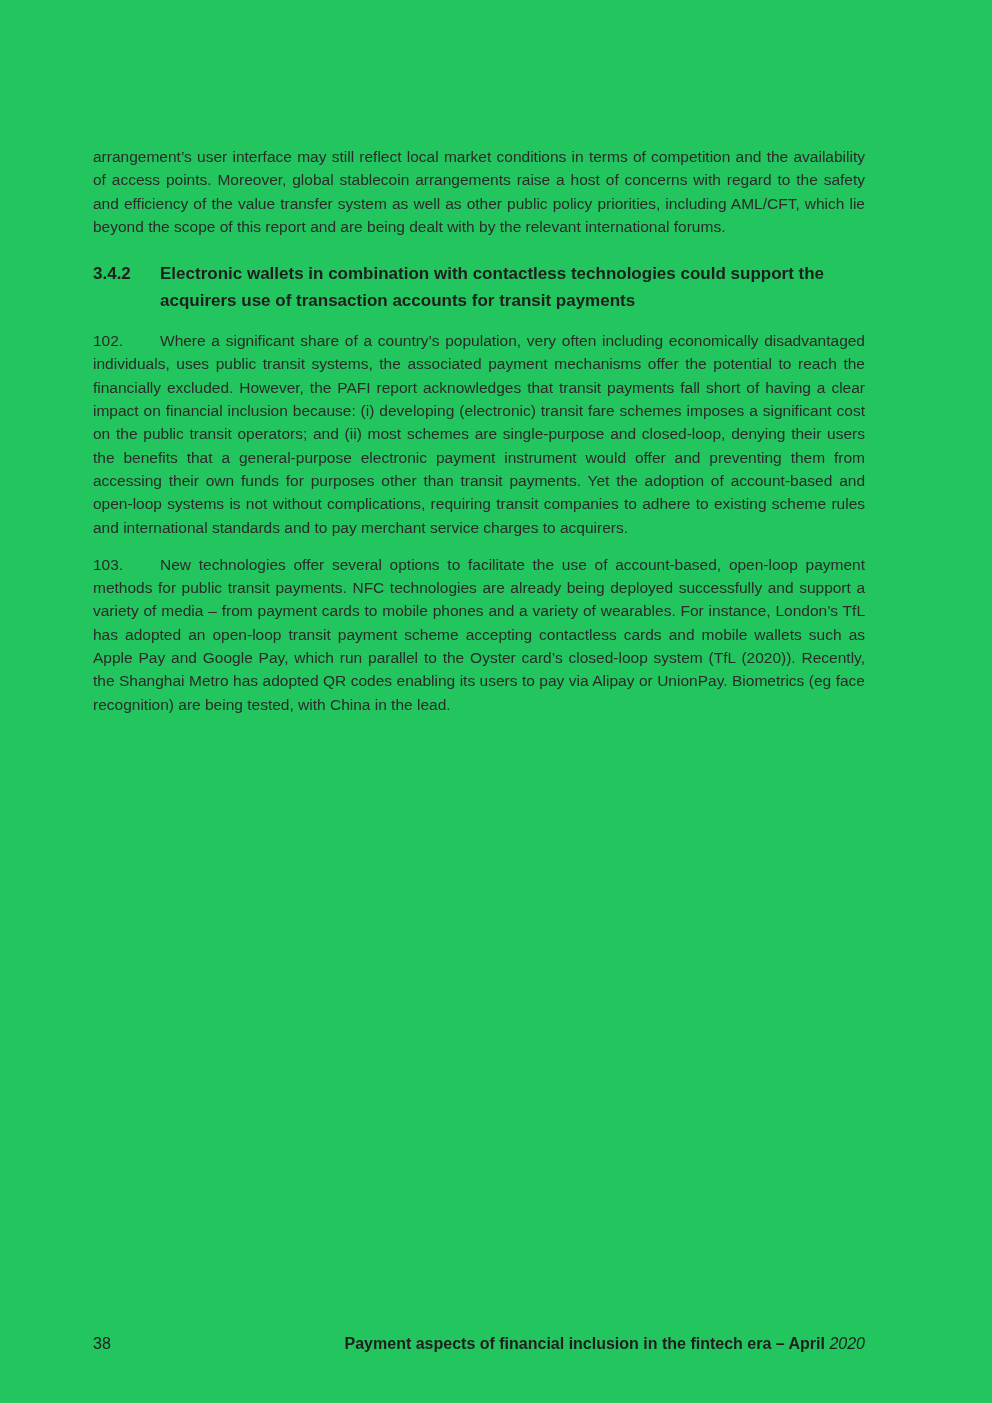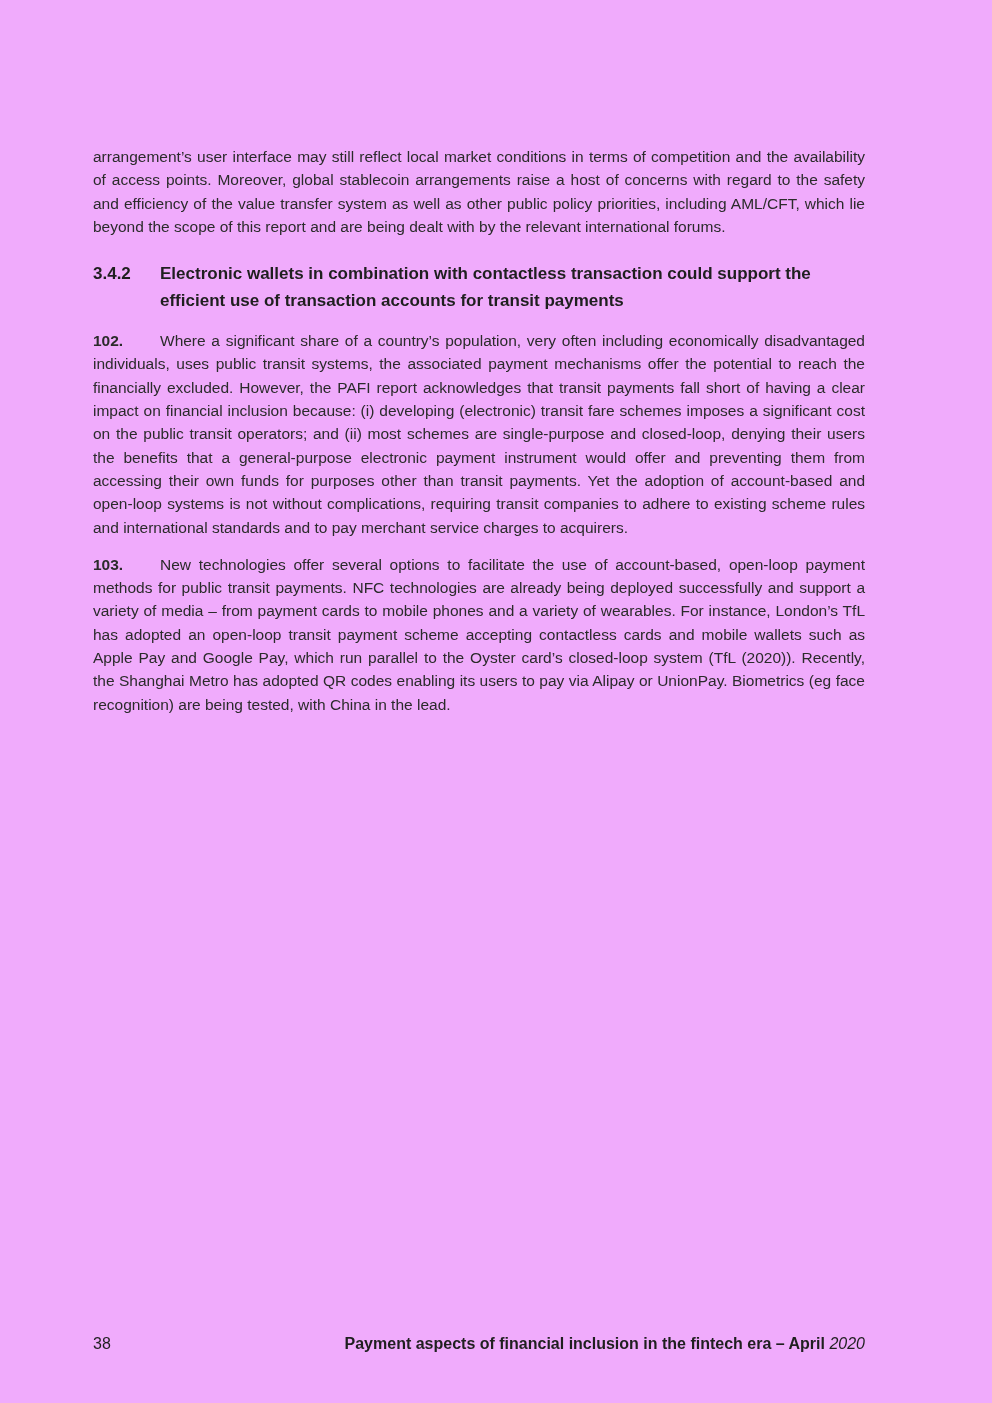--- a/index.html
+++ b/index.html
@@ -8,21 +8,21 @@
     width: 992px;
     height: 1403px;
     position: relative;
     font-family: "Liberation Sans", sans-serif;
     color: #2b2b2b;
   }
   .page {
     position: relative;
     width: 992px;
     height: 1403px;
-    background: #f0abfc;
+    background: #22c55e;
     overflow: hidden;
   }
   .content {
     position: absolute;
     top: 145px;
     left: 93px;
     width: 772px;
   }
   .body-para {
     font-size: 15.5px;
@@ -44,21 +44,20 @@
     flex: 0 0 67px;
   }
   .section-heading .heading-title {
     flex: 1 1 auto;
     max-width: 705px;
   }
   .numbered-para { margin-bottom: 14px; }
   .para-number {
     display: inline-block;
     width: 67px;
-    font-weight: bold;
   }
   .footer {
     position: absolute;
     top: 1336px;
     left: 93px;
     width: 772px;
     display: flex;
     justify-content: space-between;
     align-items: baseline;
     font-size: 16px;
@@ -71,21 +70,21 @@
 </head>
 <body>
 
 <div class="page">
   <div class="content">
 
     <p class="body-para intro-para">arrangement’s user interface may still reflect local market conditions in terms of competition and the availability of access points. Moreover, global stablecoin arrangements raise a host of concerns with regard to the safety and efficiency of the value transfer system as well as other public policy priorities, including AML/CFT, which lie beyond the scope of this report and are being dealt with by the relevant international forums.</p>
 
     <div class="section-heading">
       <span class="heading-number">3.4.2</span>
-      <span class="heading-title">Electronic wallets in combination with contactless transaction could support the efficient use of transaction accounts for transit payments</span>
+      <span class="heading-title">Electronic wallets in combination with contactless technologies could support the acquirers use of transaction accounts for transit payments</span>
     </div>
 
     <p class="body-para numbered-para"><span class="para-number">102.</span><span>Where a significant share of a country’s population, very often including economically disadvantaged individuals, uses public transit systems, the associated payment mechanisms offer the potential to reach the financially excluded. However, the PAFI report acknowledges that transit payments fall short of having a clear impact on financial inclusion because: (i) developing (electronic) transit fare schemes imposes a significant cost on the public transit operators; and (ii) most schemes are single-purpose and closed-loop, denying their users the benefits that a general-purpose electronic payment instrument would offer and preventing them from accessing their own funds for purposes other than transit payments. Yet the adoption of account-based and open-loop systems is not without complications, requiring transit companies to adhere to existing scheme rules and international standards and to pay merchant service charges to acquirers.</span></p>
 
     <p class="body-para numbered-para"><span class="para-number">103.</span><span>New technologies offer several options to facilitate the use of account-based, open-loop payment methods for public transit payments. NFC technologies are already being deployed successfully and support a variety of media – from payment cards to mobile phones and a variety of wearables. For instance, London’s TfL has adopted an open-loop transit payment scheme accepting contactless cards and mobile wallets such as Apple Pay and Google Pay, which run parallel to the Oyster card’s closed-loop system (TfL (2020)). Recently, the Shanghai Metro has adopted QR codes enabling its users to pay via Alipay or UnionPay. Biometrics (eg face recognition) are being tested, with China in the lead.</span></p>
 
   </div>
 
   <div class="footer">
     <span class="footer-page-number">38</span>

